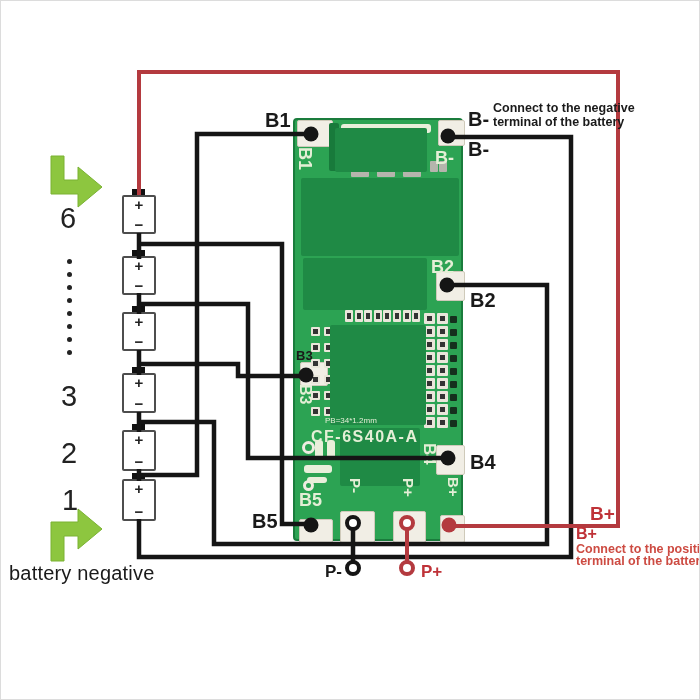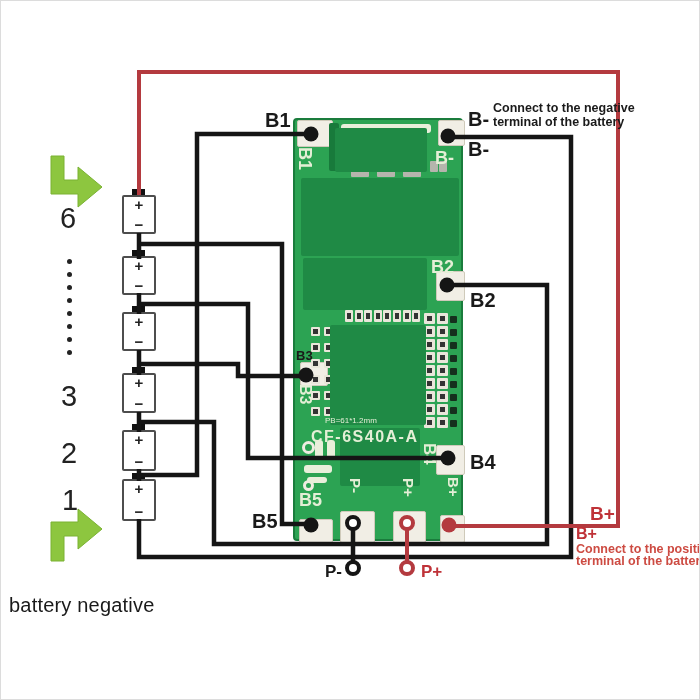--- a/index.html
+++ b/index.html
@@ -45,21 +45,21 @@
   .hole{position:absolute;border:3px solid #efece1;border-radius:50%;box-sizing:border-box;}
   .silk{position:absolute;color:#e4efd6;font-weight:700;line-height:1;}
   .vtext{writing-mode:vertical-rl;}
   svg{position:absolute;left:0;top:0;pointer-events:none;}
 </style>
 </head>
 <body>
 
 <div id="stage">
 
-  <div class="lbl big-label" style="left:8px;top:593px;">battery negative</div>
+  <div class="lbl big-label" style="left:8px;top:561px;">battery negative</div>
 
   <svg width="700" height="700">
     <path d="M50,155 L63,155 L63,179 L77,179 L77,166 L101,186 L77,206 L77,193 L50,193 Z" fill="#8dc63f" stroke="#7ab232" stroke-width="1"></path>
     <path d="M50,560 L50,521 L77,521 L77,508 L101,528 L77,548 L77,535 L63,535 L63,560 Z" fill="#8dc63f" stroke="#7ab232" stroke-width="1"></path>
   </svg>
 
   <div class="lbl cell-num" style="left:59px;top:201px;">6</div>
   <div class="lbl cell-num" style="left:60px;top:379px;">3</div>
   <div class="lbl cell-num" style="left:60px;top:436px;">2</div>
   <div class="lbl cell-num" style="left:61px;top:483px;">1</div>
@@ -211,21 +211,21 @@
 
     <div class="silk vtext" style="left:1px;top:27px;font-size:18px;">B1</div>
     <div class="silk" style="left:140px;top:29px;font-size:18px;">B-</div>
     <div class="silk" style="left:136px;top:138px;font-size:18px;">B2</div>
     <div class="silk vtext" style="left:2px;top:264px;font-size:16px;">B3</div>
     <div class="silk vtext" style="left:126px;top:323px;font-size:17px;">B4</div>
     <div class="silk" style="left:4px;top:371px;font-size:18px;">B5</div>
     <div class="silk vtext" style="left:53px;top:358px;font-size:15px;">P-</div>
     <div class="silk vtext" style="left:106px;top:358px;font-size:15px;">P+</div>
     <div class="silk vtext" style="left:151px;top:357px;font-size:15px;">B+</div>
-    <div class="silk" style="left:30px;top:297px;font-size:8px;font-weight:400;">PB=61*1.2mm</div>
+    <div class="silk" style="left:30px;top:297px;font-size:8px;font-weight:400;">PB=34*1.2mm</div>
     <div class="silk" style="left:16px;top:309px;font-size:16px;letter-spacing:1.5px;">CF-6S40A-A</div>
   </div>
 
   <svg width="700" height="700">
     <g stroke="#151515" stroke-width="4.5" fill="none">
       <path d="M138,232 V258 M138,292 V313 M138,349 V374 M138,411 V431 M138,468 V480"></path>
       <path d="M310,133 H196 V474 H140"></path>
       <path d="M140,243 H281 V523 H306"></path>
       <path d="M140,303 H247 V457 H443"></path>
       <path d="M140,363 H237 V375 H302"></path>

